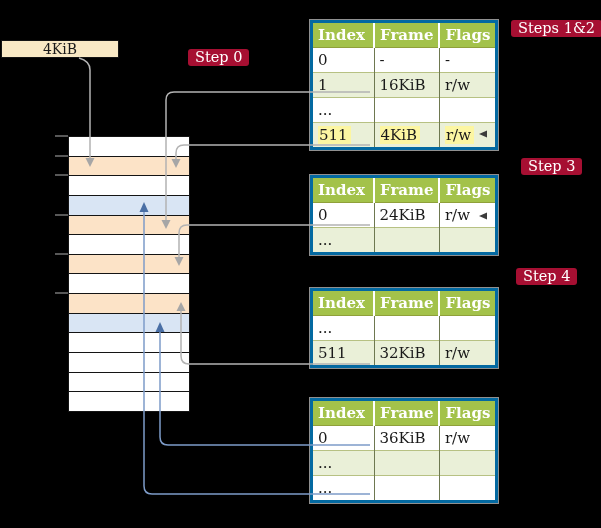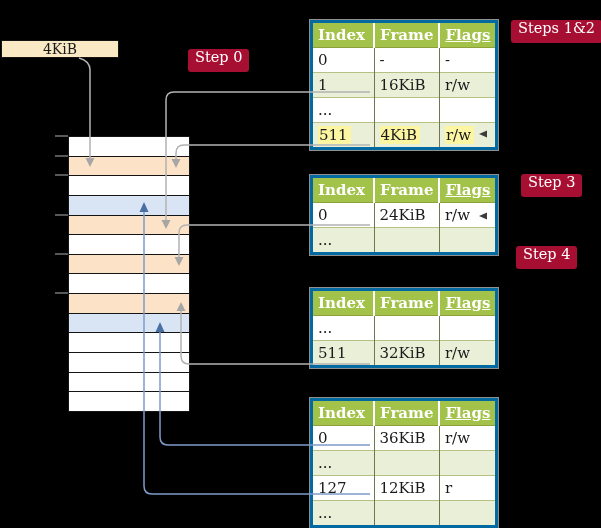--- a/index.html
+++ b/index.html
@@ -8,28 +8,28 @@
     font-family:"DejaVu Serif","Liberation Serif",serif;color:#1a1a1a;
   }
   
   .membox{
     position:absolute;left:1px;top:40px;width:116px;height:16px;
     background:#f9e9c5;border:1px solid #141414;
     text-align:center;font-size:14px;line-height:17px;
   }
   
   .badge{
-    position:absolute;height:23px;line-height:17px;padding:0 7px;
+    position:absolute;height:17px;line-height:17px;padding:0 7px;
     background:#a60f32;color:#fff;font-size:14.5px;border-radius:3px;
     white-space:nowrap;
   }
   #badge-step0{left:188px;top:41px;margin-top:8px;}
   #badge-steps12{left:511px;top:20px;}
-  #badge-step3{left:521px;top:174px;}
-  #badge-step4{left:516px;top:246px;}
+  #badge-step3{left:521px;top:158px;}
+  #badge-step4{left:516px;top:268px;}
   
   #memstack{
     position:absolute;left:68px;top:136px;width:120px;height:274px;
     border:1px solid #141414;display:flex;flex-direction:column;
   }
   .mrow{flex:1;border-top:1px solid #141414;}
   .mrow:first-child{border-top:none;}
   .mrow[data-color="white"]{background:#ffffff;}
   .mrow[data-color="orange"]{background:#fce3c7;}
   .mrow[data-color="blue"]{background:#d9e5f4;}
@@ -44,21 +44,21 @@
   }
   .pt th:first-child{border-left:none;}
   .pt td{
     font-size:15px;height:22px;padding:1px 5px;vertical-align:middle;
     border-left:1px solid #6e7850;border-top:1px solid #b7c183;
   }
   .pt td:first-child{border-left:none;}
   .pt tbody tr:first-child td{border-top:none;}
   .pt tbody tr:nth-child(odd){background:#ffffff;}
   .pt tbody tr:nth-child(even){background:#eaf0d8;}
-  .col-index{width:50px;} .col-frame{width:52px;margin-left:8px;} .col-flags{width:44px;text-decoration:underline;}
+  .col-index{width:50px;} .col-frame{width:52px;margin-left:8px;} .col-flags{width:44px;}
   .hl{background:#fcf6a2;padding:0 3px 0 1px;}
   
   #wires{position:absolute;left:0;top:0;z-index:5;pointer-events:none;}
 </style>
 </head>
 <body>
 
 <div id="canvas">
 
   <div class="membox">4KiB</div>
@@ -179,25 +179,20 @@
       <tbody>
         <tr>
           <td>0</td>
           <td>36KiB</td>
           <td>r/w</td>
         </tr>
         <tr>
           <td>...</td>
           <td></td>
           <td></td>
-        </tr>
-        <tr>
-          <td>127</td>
-          <td>12KiB</td>
-          <td>r</td>
         </tr>
         <tr>
           <td>...</td>
           <td></td>
           <td></td>
         </tr>
       </tbody>
     </table>
   </div>
 

